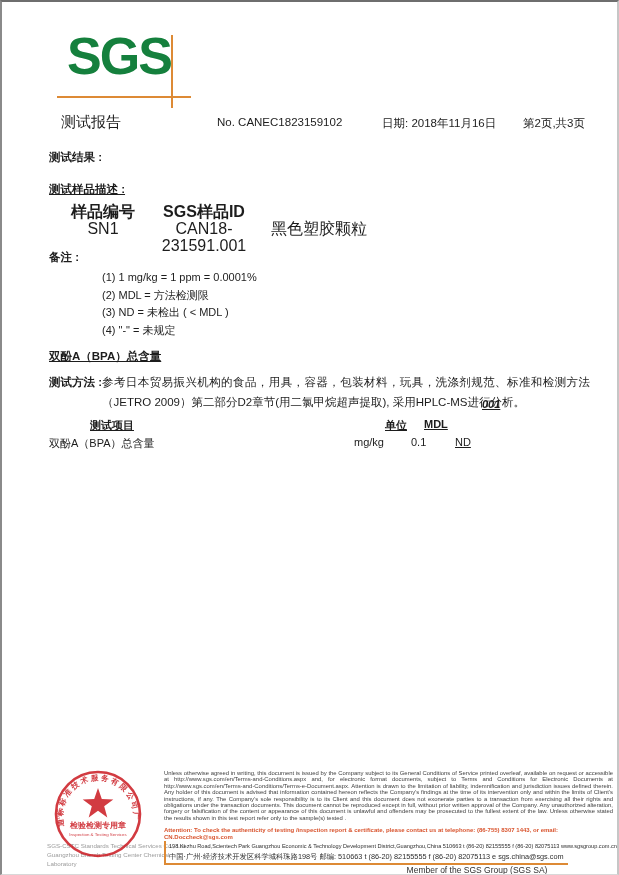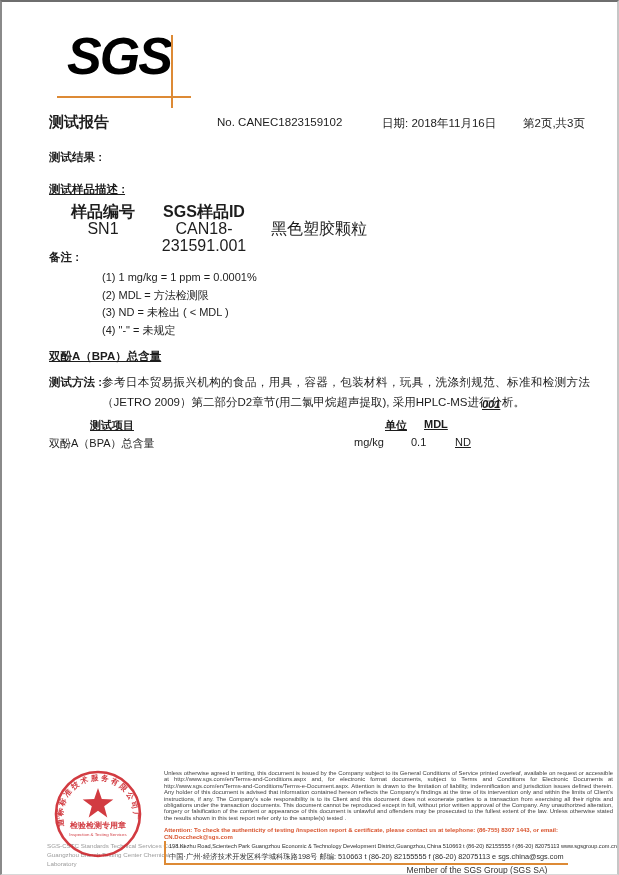--- a/index.html
+++ b/index.html
@@ -2,27 +2,27 @@
 <html><head>
 <meta charset="utf-8">
 <style>
   html,body{margin:0;padding:0;background:#ffffff;}
   body{font-family:"Liberation Sans","DejaVu Sans",sans-serif;color:#1d1d1d;}
   .page{position:relative;width:619px;height:875px;background:#fff;box-sizing:border-box;
         border-top:2px solid #6e6e6e;border-left:2px solid #8a8a8a;border-right:2px solid #c6c6c6;border-bottom:1px solid #d8d8d8;overflow:hidden;}
 
   
   .logo{position:absolute;left:55px;top:30px;width:134px;height:76px;}
-  .logo .sgs{position:absolute;left:10px;top:-6px;font-size:52px;font-weight:bold;color:#000000;letter-spacing:-2px;font-family:"Liberation Sans",sans-serif;font-style:italic;}
+  .logo .sgs{position:absolute;left:10px;top:-6px;font-size:52px;font-weight:bold;color:#15803d;letter-spacing:-2px;font-family:"Liberation Sans",sans-serif;}
   .logo .hline{position:absolute;left:0;top:64px;width:134px;height:2px;background:#dd8a35;}
   .logo .vline{position:absolute;left:114px;top:3px;width:2px;height:73px;background:#dd8a35;}
 
   
   .titlerow{position:absolute;left:47px;top:111px;width:540px;height:18px;}
-  .titlerow .t1{position:absolute;left:0;top:0;font-size:15px;font-weight:bold;}
+  .titlerow .t1{position:absolute;left:12px;top:0;font-size:15px;font-weight:normal;}
   .titlerow .t2{position:absolute;left:168px;top:3px;font-size:11.5px;}
   .titlerow .t3{position:absolute;left:333px;top:3px;font-size:11.5px;}
   .titlerow .t4{position:absolute;left:474px;top:3px;font-size:11.5px;}
 
   .lbl{font-size:11.5px;font-weight:bold;}
   .results-label{position:absolute;left:47px;top:148px;}
   .sample-title{position:absolute;left:47px;top:180px;text-decoration:underline;}
 
   
   .sample-table{position:absolute;left:61px;top:201px;font-size:16px;}

